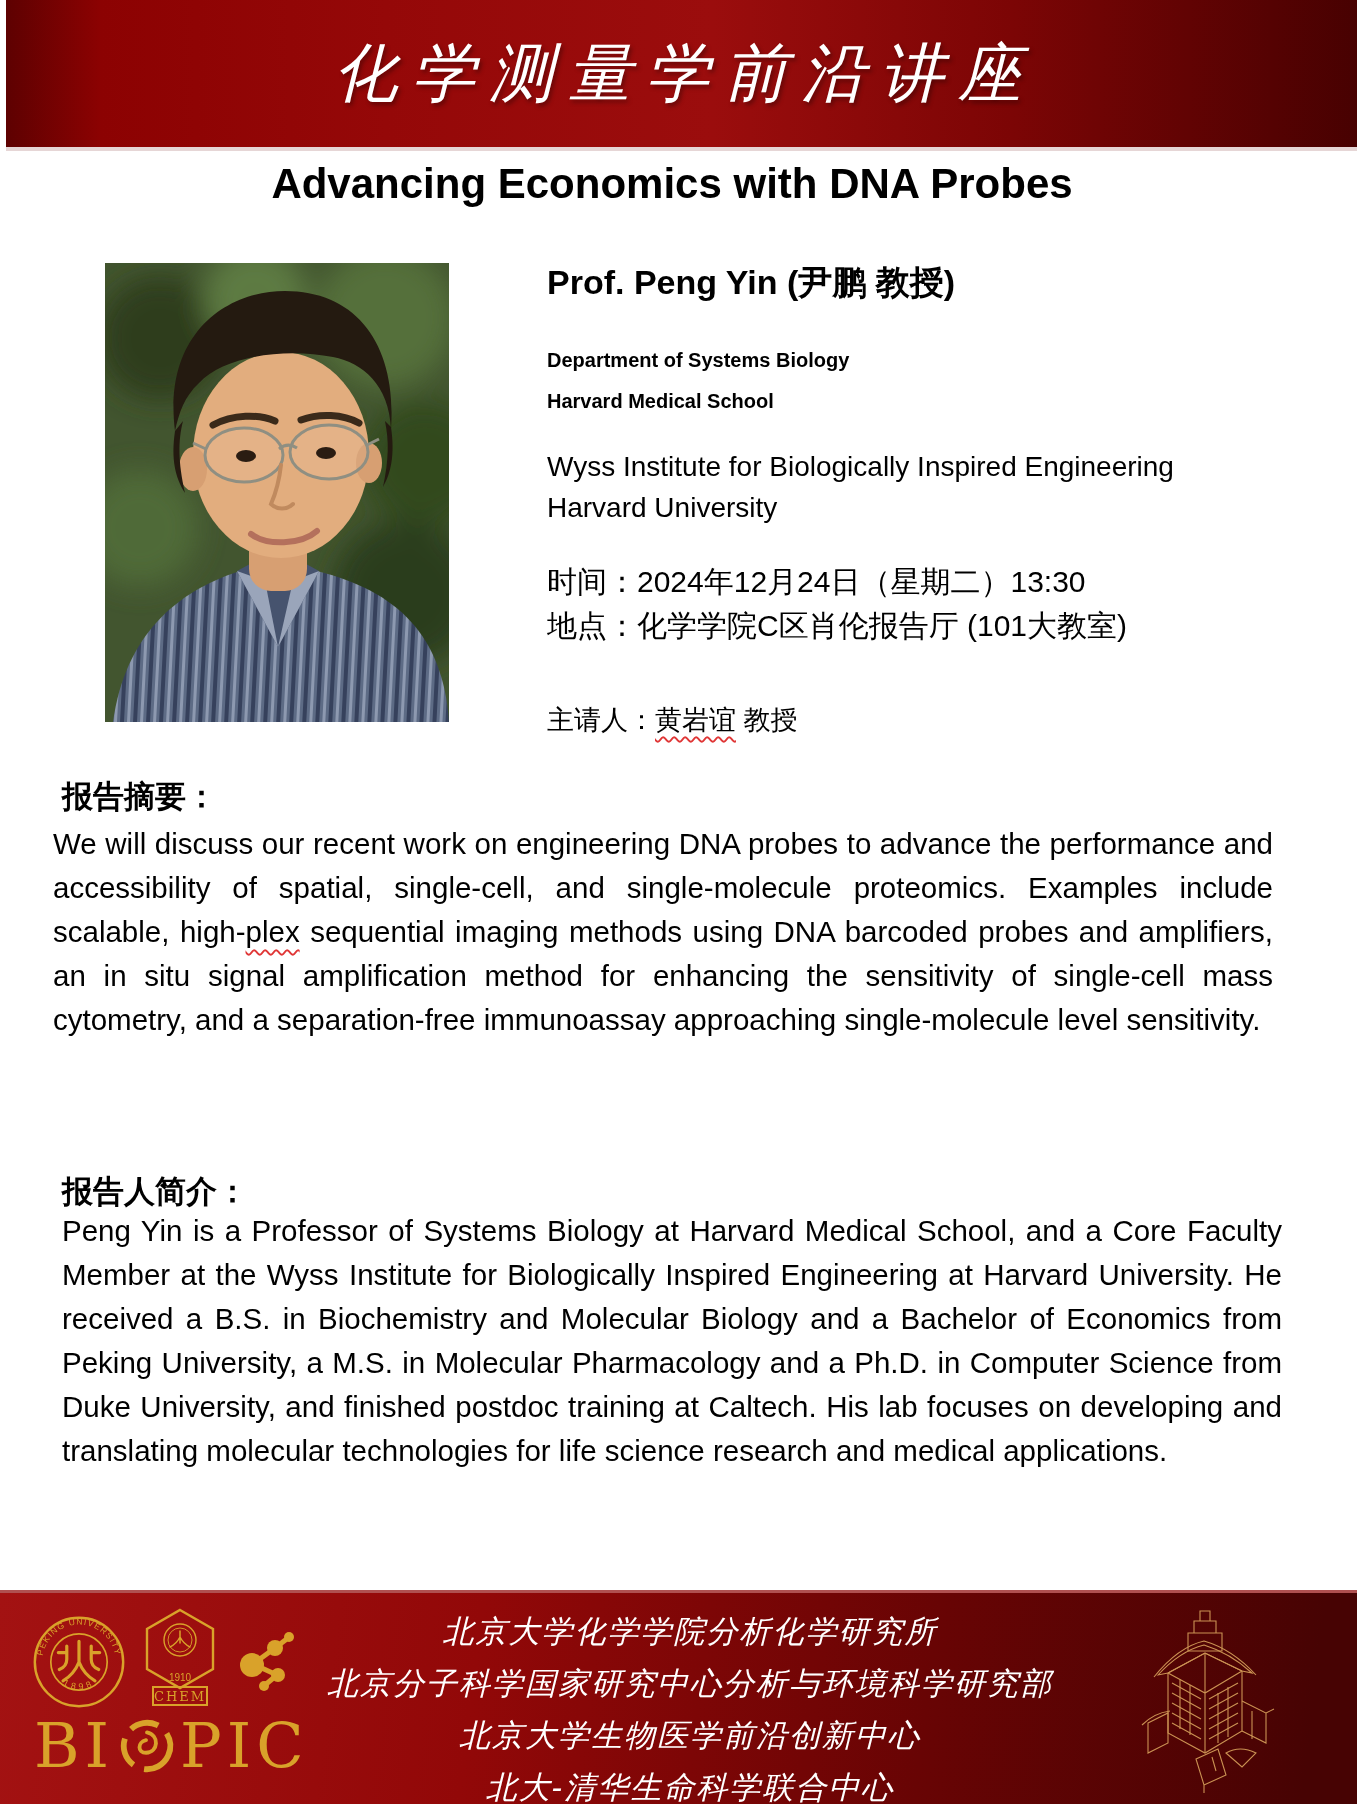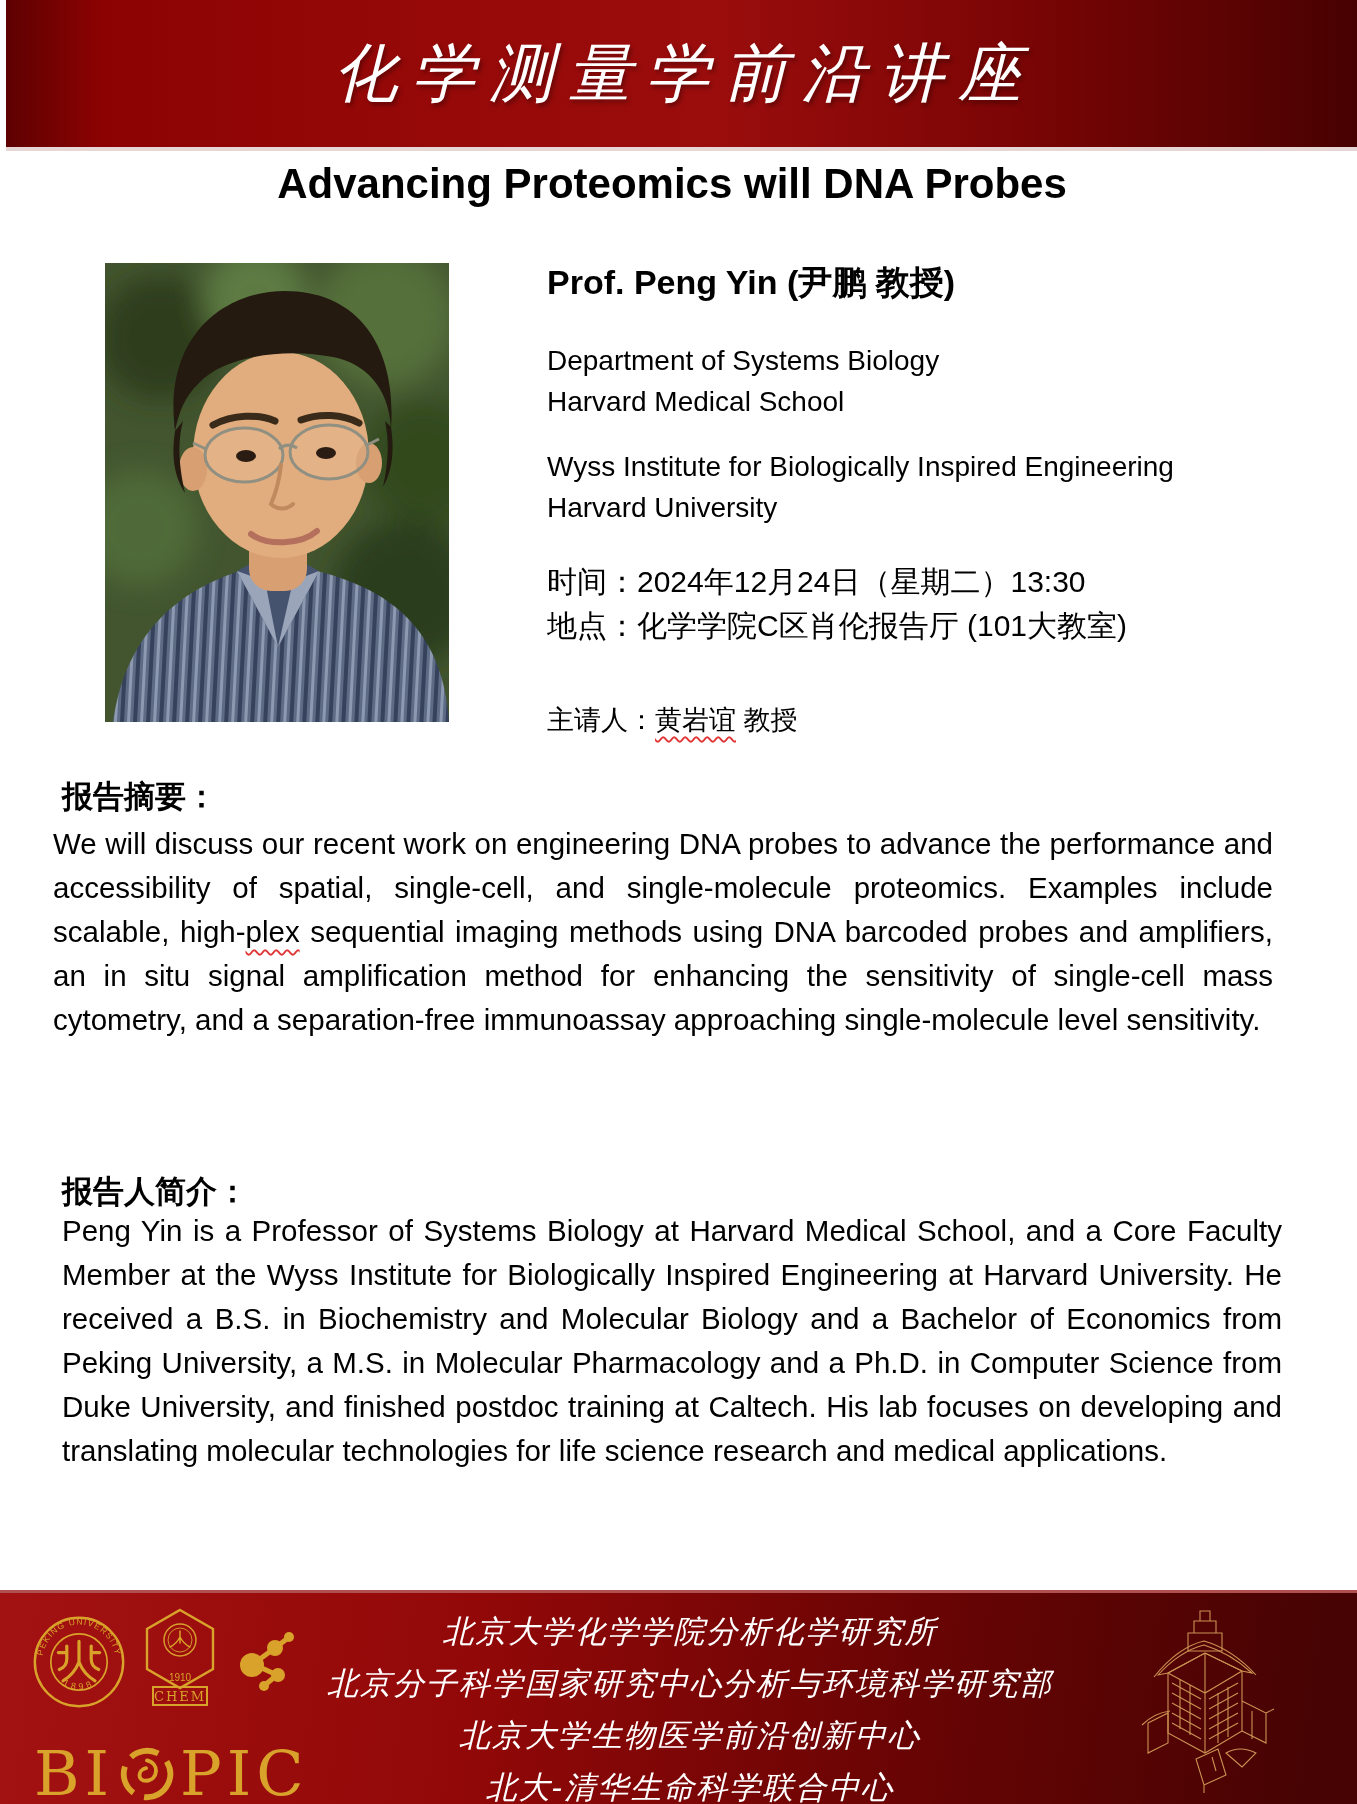--- a/index.html
+++ b/index.html
@@ -24,21 +24,21 @@
     position:absolute;left:62px;top:160px;width:1220px;text-align:center;
     font-size:42px;font-weight:bold;letter-spacing:0px;white-space:nowrap;
   }
 
   
   .photo{position:absolute;left:105px;top:263px;width:344px;height:459px;overflow:hidden;background:#42552f;}
   .photo svg{display:block;}
 
   
   .speaker-name{position:absolute;left:547px;top:260px;font-size:34px;font-weight:bold;white-space:nowrap;}
-  .aff1{position:absolute;left:547px;top:340px;font-size:28px;font-weight:normal;line-height:41px;}
+  .aff1{position:absolute;left:547px;top:340px;font-size:20px;font-weight:bold;line-height:41px;}
   .aff2{position:absolute;left:547px;top:446px;font-size:28px;font-weight:normal;line-height:41px;}
   .time-row{position:absolute;left:547px;top:562px;font-size:30px;white-space:nowrap;}
   .loc-row{position:absolute;left:547px;top:606px;font-size:30px;white-space:nowrap;}
   .host-row{position:absolute;left:547px;top:702px;font-size:27px;white-space:nowrap;}
 
   
   .abstract-heading{position:absolute;left:62px;top:776px;font-size:31px;font-weight:bold;}
   .abstract-body{position:absolute;left:53px;top:822px;width:1220px;font-size:29.5px;line-height:44px;text-align:justify;}
   .bio-heading{position:absolute;left:62px;top:1163px;font-size:31px;font-weight:bold;margin-top:8px;}
   .bio-body{position:absolute;left:62px;top:1209px;width:1220px;font-size:29.5px;line-height:44px;text-align:justify;}
@@ -60,35 +60,35 @@
   .footer-lines{
     position:absolute;left:300px;top:12px;width:780px;text-align:center;
     color:#ffffff;font-family:"DejaVu Serif",serif;font-style:italic;
     font-size:31px;line-height:52px;letter-spacing:2px;white-space:nowrap;
   }
   .pku-seal{position:absolute;left:32px;top:22px;width:94px;height:94px;}
   .chem-logo{position:absolute;left:142px;top:14px;width:76px;height:104px;}
   .molecule{position:absolute;left:232px;top:36px;width:64px;height:64px;}
   .biopic{
     position:absolute;left:34px;top:122px;display:flex;align-items:center;
-    color:#d9a22a;font-family:"DejaVu Serif",serif;font-size:62px;letter-spacing:5px;line-height:62px;margin-top:28px;
+    color:#d9a22a;font-family:"DejaVu Serif",serif;font-size:62px;letter-spacing:5px;line-height:62px;
   }
   .biopic .swirl{width:62px;height:62px;margin:0 2px;}
   .building-art{position:absolute;left:1128px;top:8px;width:154px;height:196px;}
 </style>
 </head>
 <body>
 
 <div class="page">
 
   <div class="top-banner">
     <div class="banner-title">化学测量学前沿讲座</div>
   </div>
 
-  <div class="page-title">Advancing Proteomics will DNA Probes</div>
+  <div class="page-title">Advancing Economics with DNA Probes</div>
 
   <div class="photo">
     <svg width="344" height="459" viewBox="0 0 344 459">
       <defs>
         <filter id="blurBg" x="-30%" y="-30%" width="160%" height="160%">
             <feGaussianBlur stdDeviation="14"></feGaussianBlur>
           </filter>
         <pattern id="shirtStripes" width="13" height="13" patternUnits="userSpaceOnUse" patternTransform="rotate(3)">
           <rect width="13" height="13" fill="#5d6b85"></rect>
           <rect x="0" width="4" height="13" fill="#36415c"></rect>

